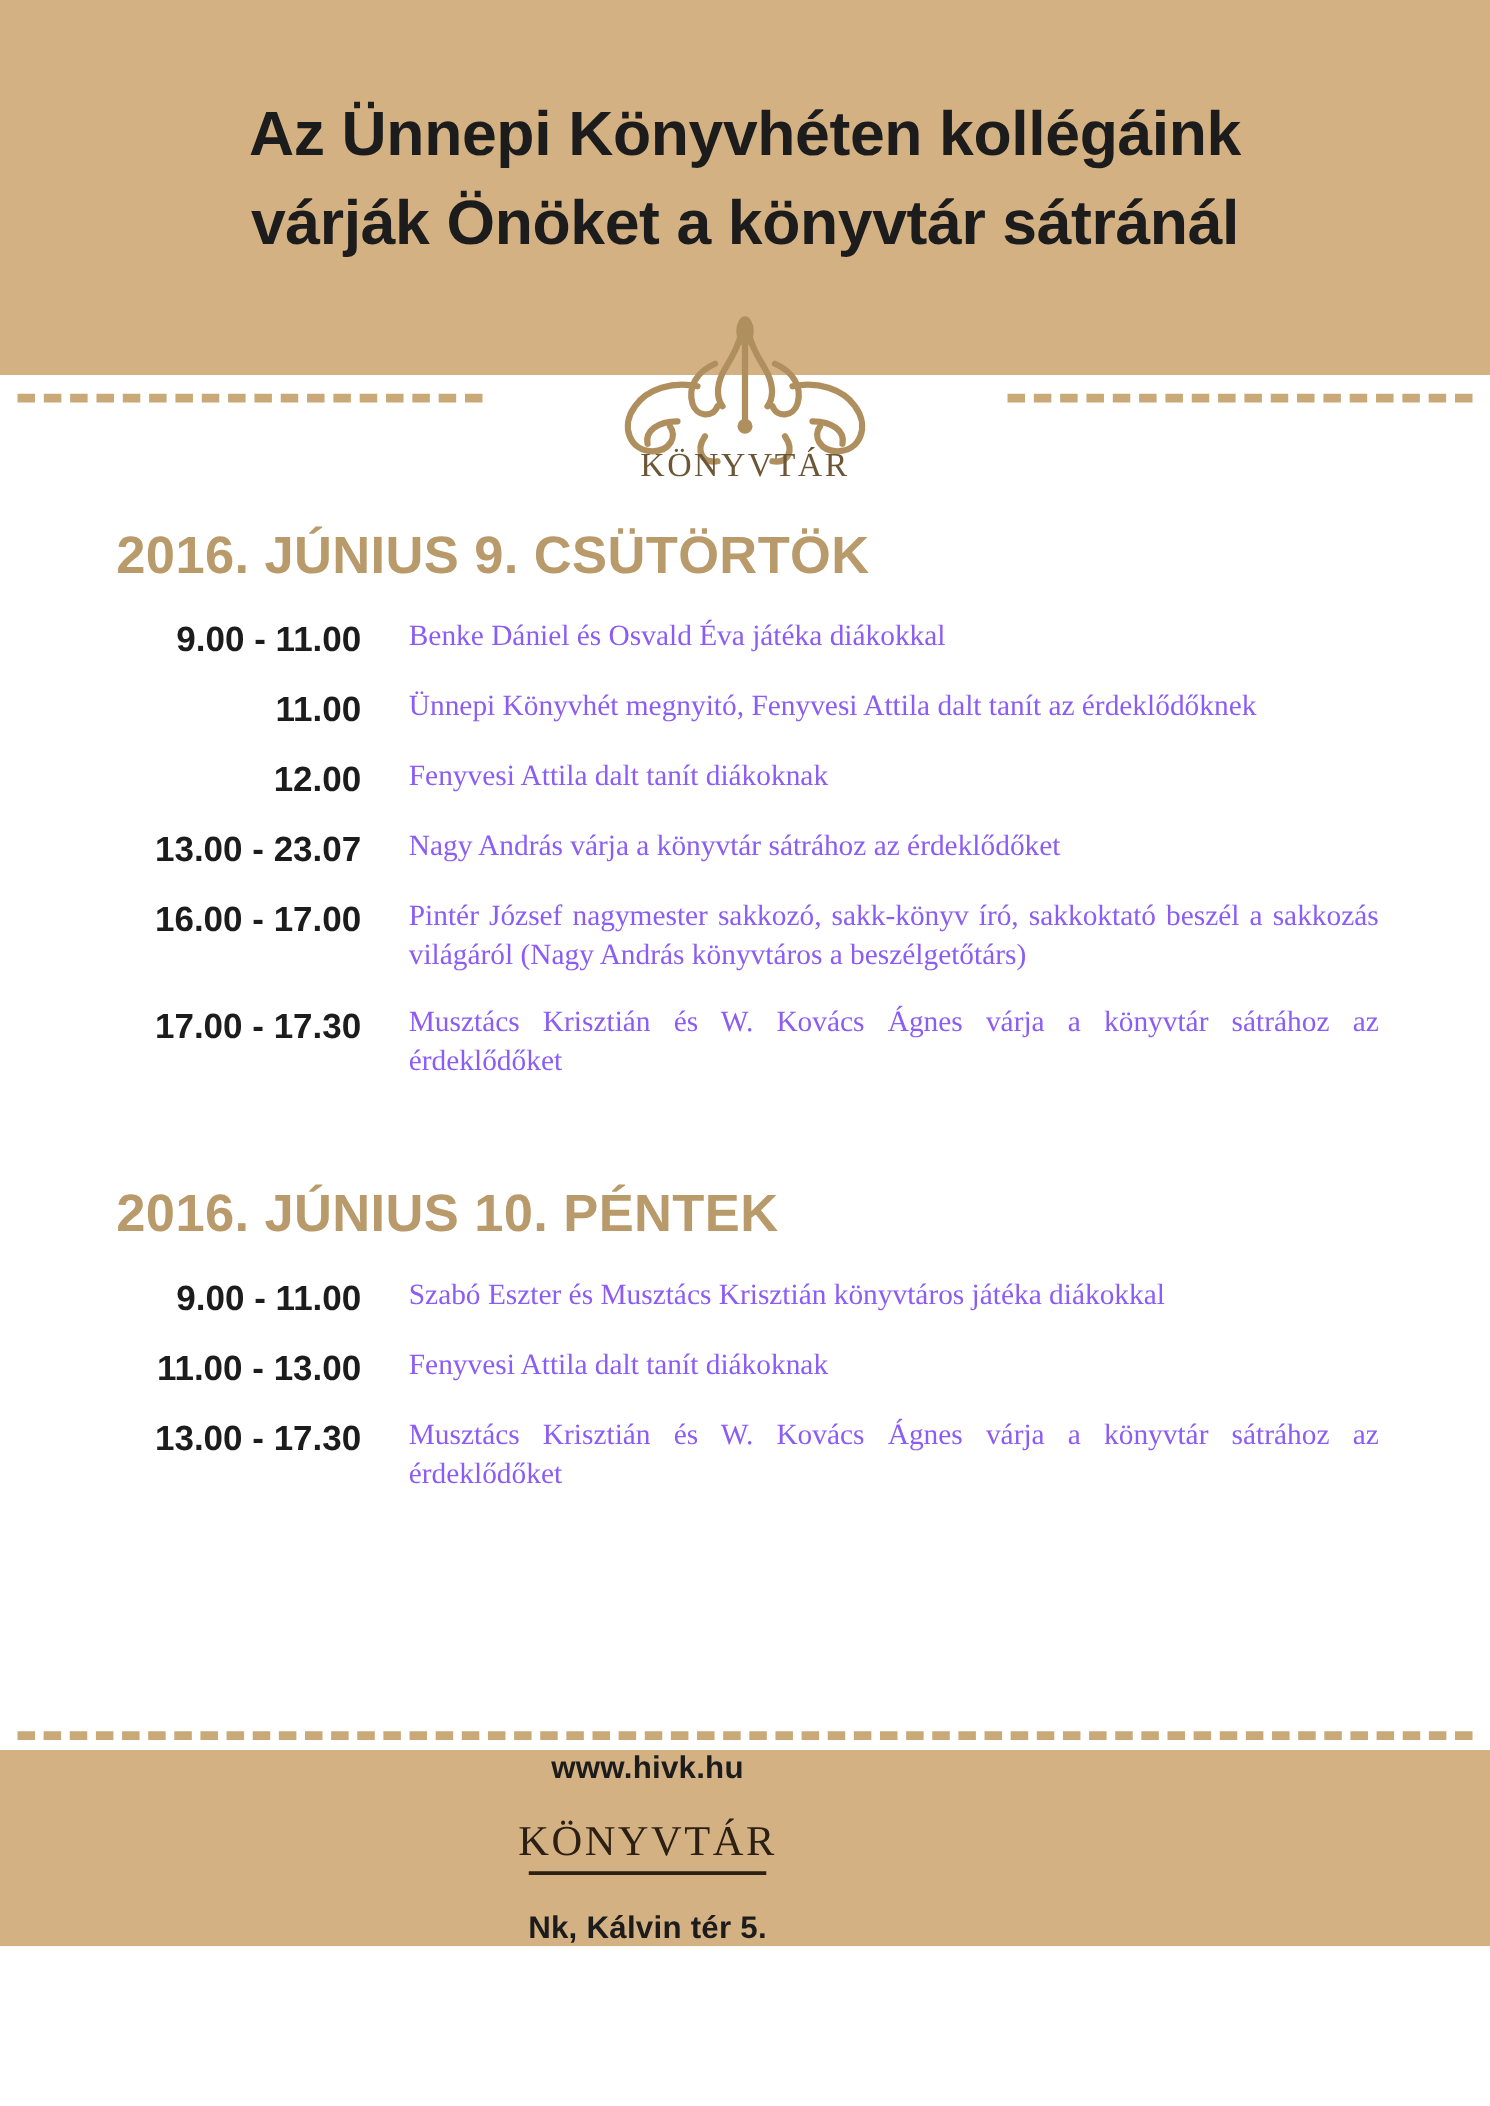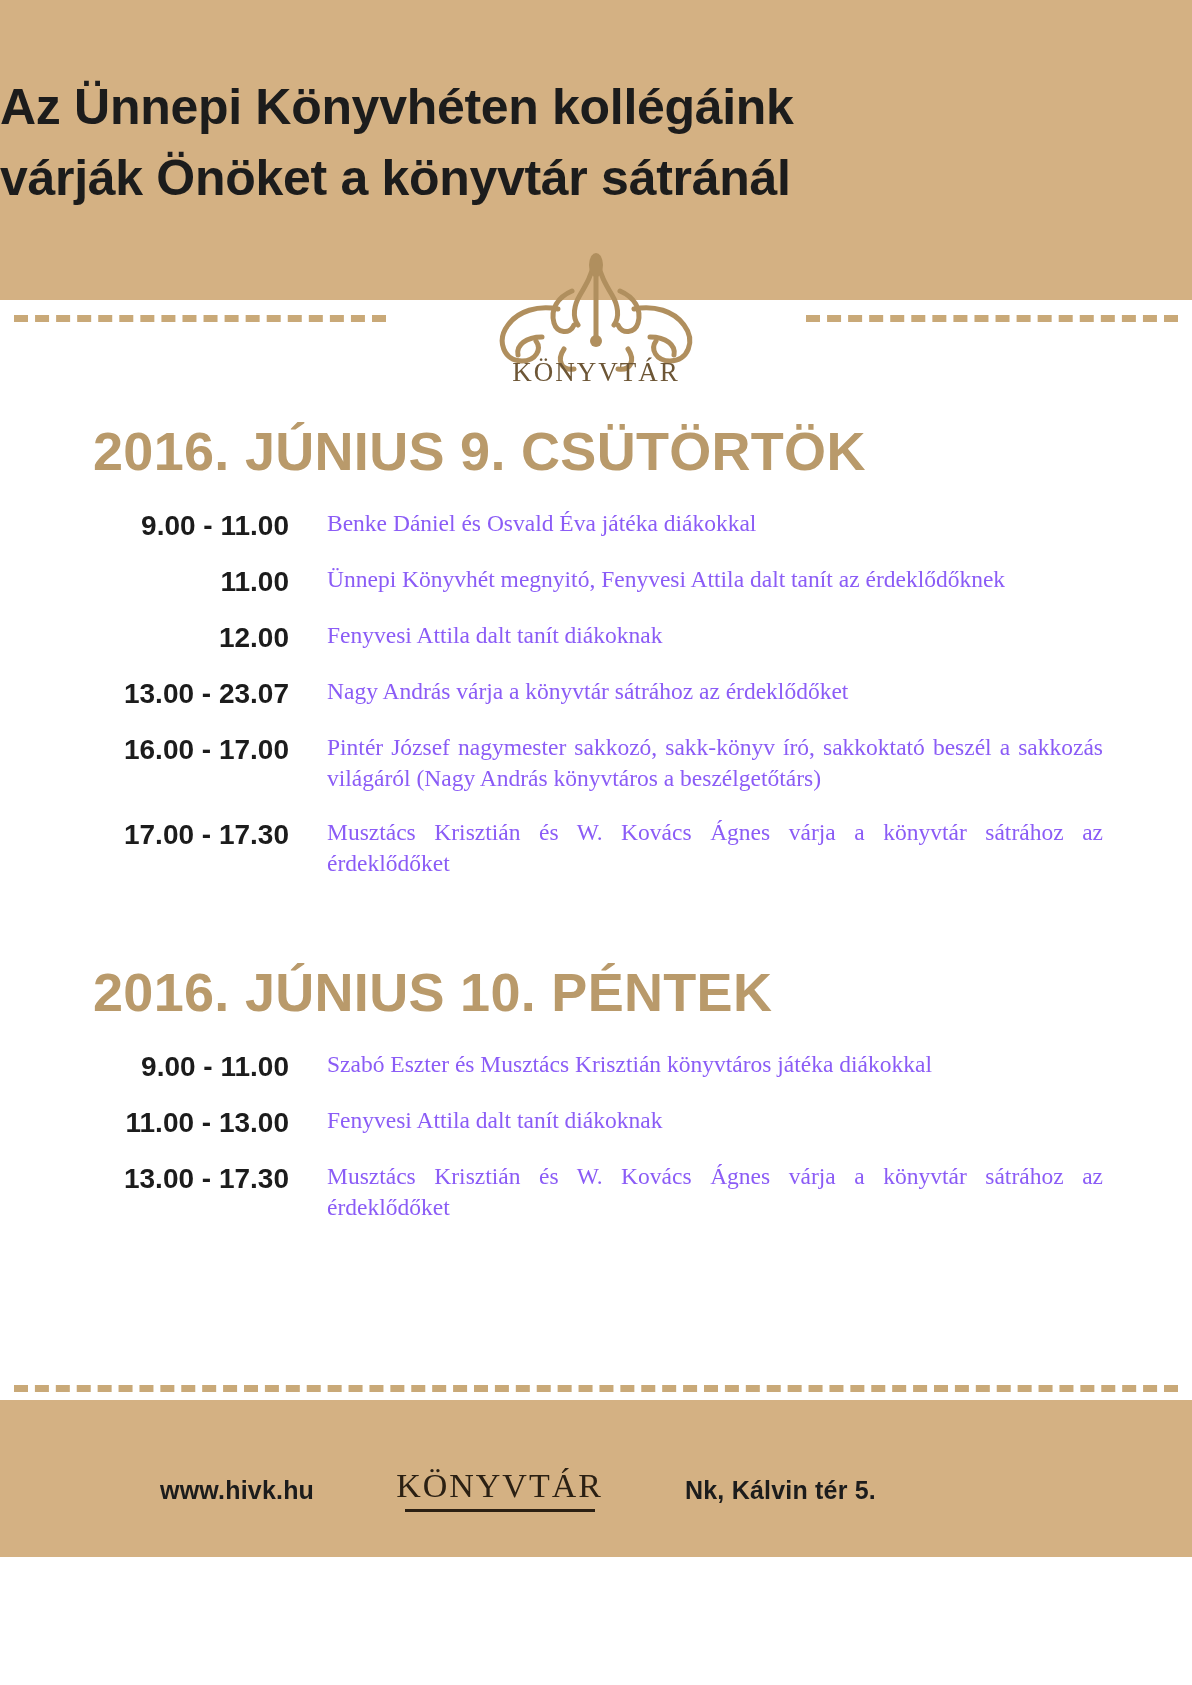--- a/index.html
+++ b/index.html
@@ -22,21 +22,21 @@
     top: 0;
     width: 1192px;
     height: 300px;
     background: #d4b183;
   }
   .header-title {
     position: absolute;
     left: 0;
     top: 72px;
     width: 1192px;
-    text-align: left;
+    text-align: center;
     color: #1c1c1c;
     font-family: "Liberation Sans", sans-serif;
     font-weight: bold;
     font-size: 50px;
     line-height: 1.42;
     letter-spacing: -0.3px;
   }
   .header-title .line {
     display: block;
   }
@@ -79,21 +79,21 @@
     top: 420px;
     width: 1192px;
   }
   .day-block {
     margin: 0 0 0 0;
   }
   .day-title {
     color: #b99a6b;
     font-family: "Liberation Sans", sans-serif;
     font-weight: bold;
-    font-size: 54px;
+    font-size: 42px;
     letter-spacing: 0.3px;
     padding-left: 93px;
     margin-bottom: 26px;
   }
   .prog-table {
     width: 1010px;
     margin-left: 93px;
     border-collapse: collapse;
   }
   .prog-table td {
@@ -136,28 +136,29 @@
     position: absolute;
     left: 0;
     top: 1400px;
     width: 1192px;
     height: 157px;
     background: #d4b183;
   }
   .footer-inner {
     position: absolute;
     left: 0;
-    top: 12px;
+    top: 0;
     width: 1036px;
     height: 157px;
     display: flex;
     align-items: center;
     justify-content: space-between;
     padding: 0 160px;
     box-sizing: border-box;
+    flex-direction: column;
   }
   .footer-text {
     font-family: "Liberation Sans", sans-serif;
     font-weight: bold;
     font-size: 25px;
     color: #1c1c1c;
     letter-spacing: 0.2px;
   }
   .footer-logo {
     text-align: center;

